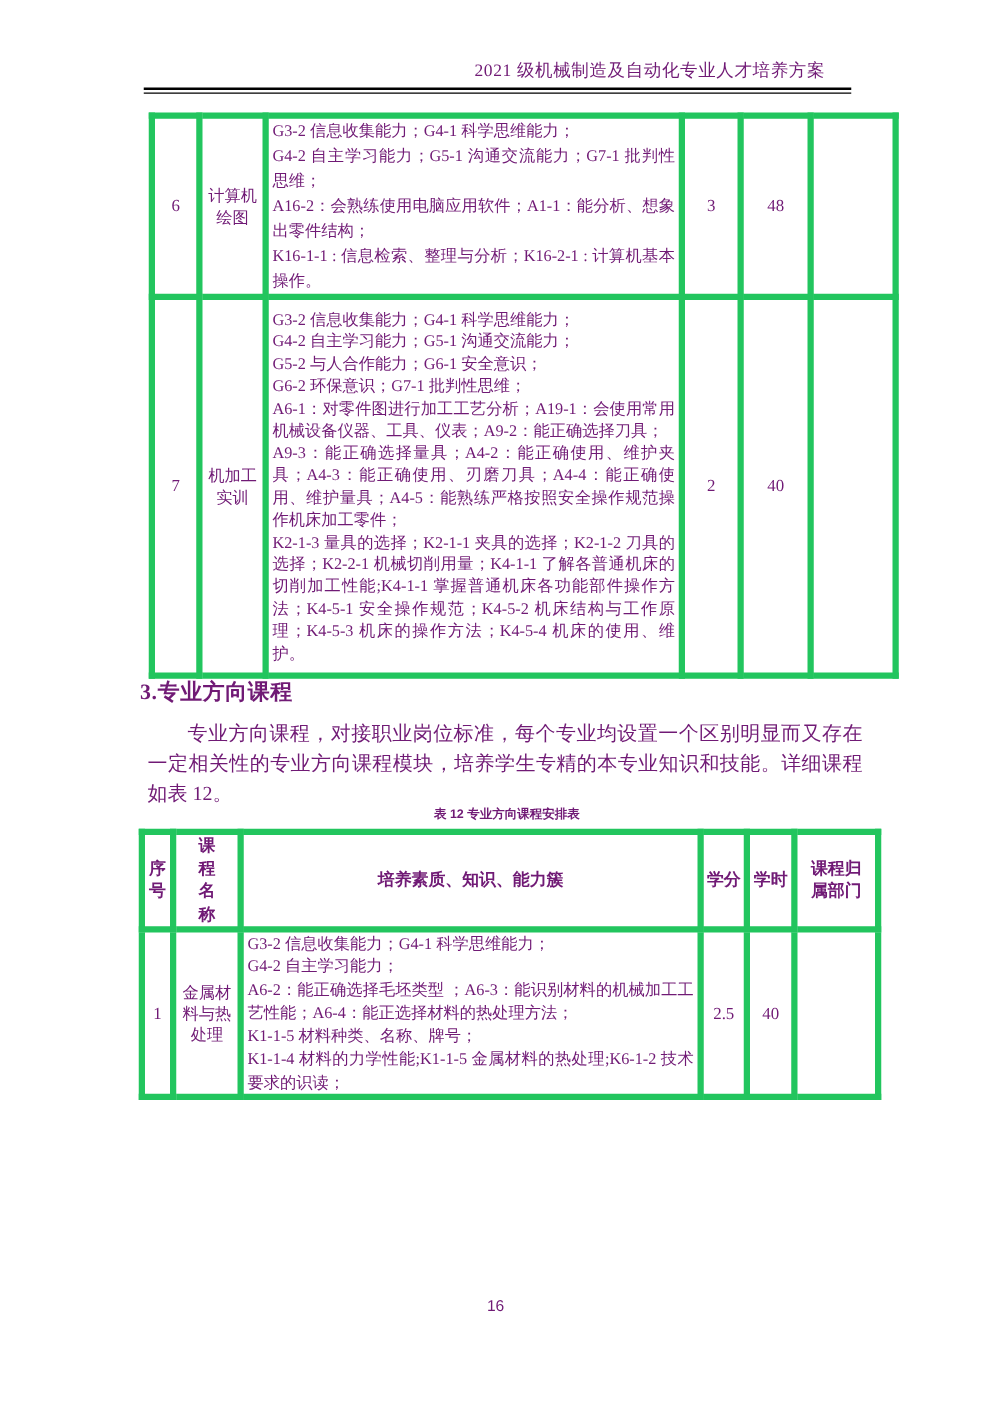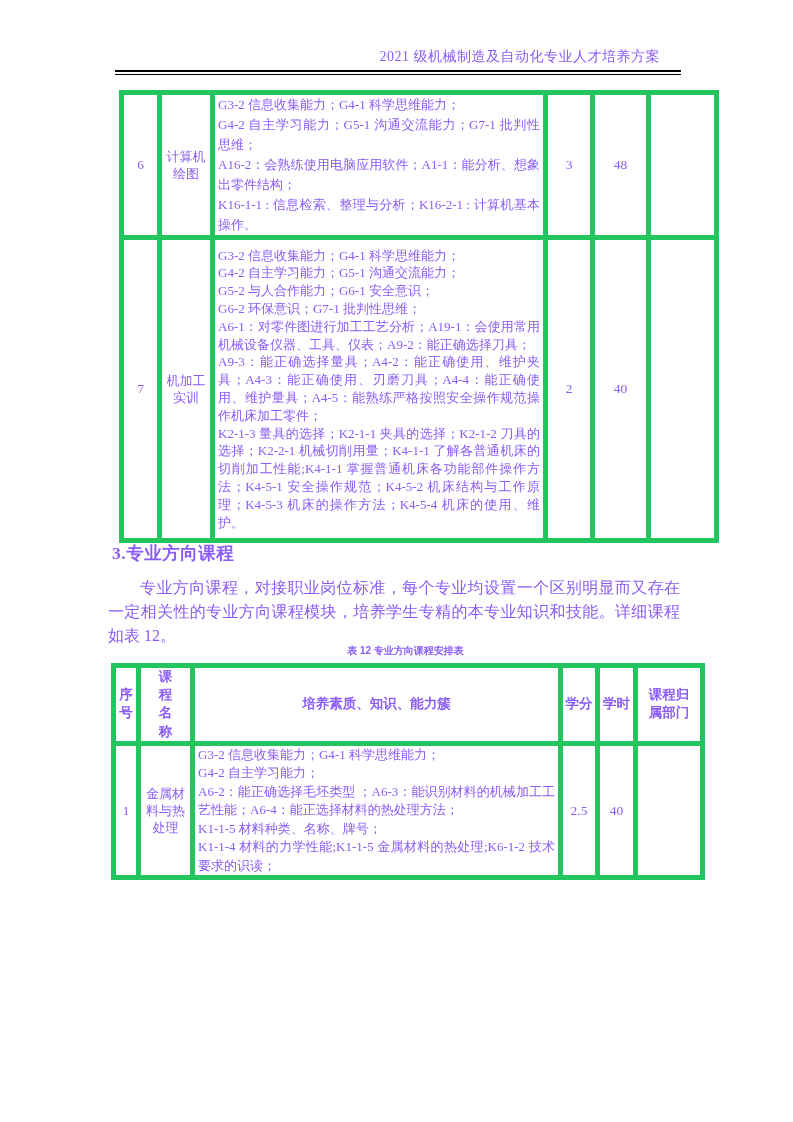--- a/index.html
+++ b/index.html
@@ -2,21 +2,21 @@
 <html><head>
 <meta charset="utf-8">
 <style>
   * { margin: 0; padding: 0; box-sizing: border-box; }
   html, body { background: #ffffff; }
   .page {
     position: relative;
     width: 793px;
     height: 1122px;
     background: #ffffff;
-    color: #8b5cf6;
+    color: #701a75;
     font-family: "Liberation Serif", "DejaVu Serif", serif;
     overflow: hidden;
   }
   .header-title {
     position: absolute;
     top: 48px; left: 115px; width: 545px;
     text-align: right;
     font-size: 14px;
     letter-spacing: 0.5px;
     white-space: nowrap;
@@ -60,21 +60,21 @@
 
   .section-heading {
     position: absolute;
     left: 112px; top: 541px;
     font-size: 17.5px;
     font-weight: bold;
     letter-spacing: 0.5px;
   }
   .section-paragraph {
     position: absolute;
-    left: 108px; top: 576px; width: 572px;
+    left: 118px; top: 576px; width: 572px;
     font-size: 16px;
     line-height: 24px;
     text-indent: 2em;
     text-align: justify;
     text-align-last: left;
   }
   .table-caption {
     position: absolute;
     left: 111px; top: 644px; width: 589px;
     text-align: center;
@@ -176,14 +176,15 @@
           <p>K1-1-5 材料种类、名称、牌号；</p>
           <p>K1-1-4 材料的力学性能;K1-1-5 金属材料的热处理;K6-1-2 技术要求的识读；</p>
         </td>
         <td class="c-center">2.5</td>
         <td class="c-center">40</td>
         <td class="c-center"></td>
       </tr>
     </tbody>
   </table>
 
+  <div class="page-number">16</div>
 
 </div>
 
 </body></html>

